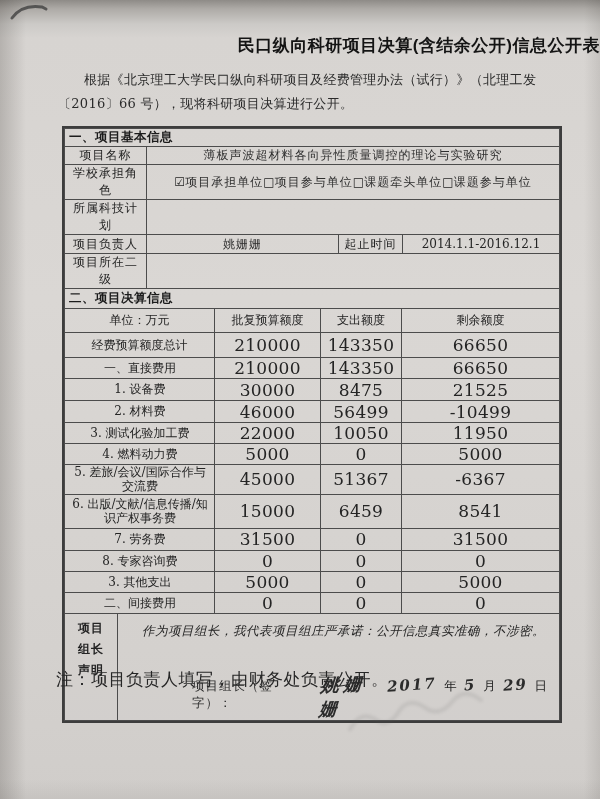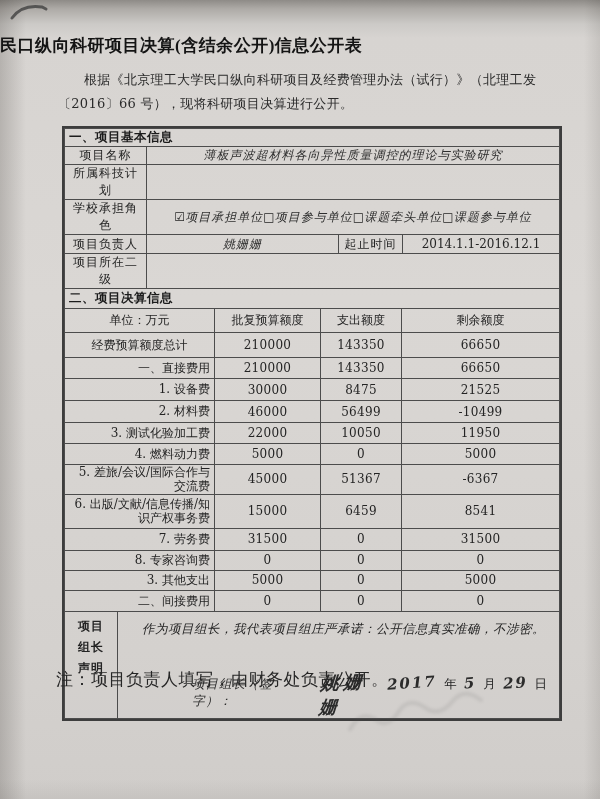--- a/index.html
+++ b/index.html
@@ -11,41 +11,41 @@
   .photo::before{
     content:"";position:absolute;inset:0;pointer-events:none;
     background:
       linear-gradient(90deg,rgba(45,40,35,.20),rgba(45,40,35,0) 26px),
       linear-gradient(270deg,rgba(45,40,35,.10),rgba(45,40,35,0) 16px),
       linear-gradient(0deg,rgba(45,40,35,.06),rgba(45,40,35,0) 20px);
   }
   .corner-curl{position:absolute;top:2px;left:8px;opacity:.75;}
   .paper{position:absolute;inset:0;}
   .title{
-    position:absolute;top:34px;left:0;right:0;margin:0;text-align:left;
+    position:absolute;top:34px;left:0;right:0;margin:0;text-align:right;
     font-size:17px;font-weight:bold;letter-spacing:.5px;color:#141414;
-    font-family:Liberation Serif, serif;
+    font-family:Liberation Sans, sans-serif;
   }
   .intro{
     position:absolute;top:68px;left:58px;width:490px;margin:0;
     font-size:13px;line-height:24px;text-indent:2em;color:#2a2a2a;letter-spacing:.3px;
   }
   .table-wrap{position:absolute;top:126px;left:62px;width:496px;border:2px solid #3d3d3d;background:rgba(255,255,255,.02);}
   table{width:100%;border-collapse:collapse;table-layout:fixed;}
   .t2,.t3{margin-top:-1px;}
   td{border:1px solid #4c4c4c;font-size:12px;color:#242424;padding:0 4px;overflow:hidden;vertical-align:middle;}
   .sechead td{
     font-weight:bold;text-align:left;padding-left:4px;font-size:12.5px;color:#1c1c1c;
     font-family:"DejaVu Sans","Liberation Sans",sans-serif;letter-spacing:.5px;
   }
   .lbl{text-align:center;letter-spacing:1px;}
   .ctr{text-align:center;}
-  .kai{font-style:italic;letter-spacing:1px;color:#2e2e2e;margin-top:22px;}
-  .num{text-align:center;font-size:12px;letter-spacing:.3px;}
-  .nameL{text-align:right;padding-left:5px;line-height:1.2;margin-left:36px;}
+  .kai{letter-spacing:1px;color:#2e2e2e;margin-top:22px;}
+  .num{text-align:center;font-size:17px;letter-spacing:.3px;}
+  .nameL{text-align:center;padding-left:5px;line-height:1.2;margin-left:36px;}
   .uline{display:inline-block;min-width:66px;text-align:center;border-bottom:1px solid #3a3a3a;line-height:15px;margin-right:4px;}
   .opts{text-align:center;letter-spacing:.2px;white-space:nowrap;}
   .rh15{height:15px}.rh18{height:18px}.rh19{height:19px}.rh20{height:20px}
   .rh21{height:21px}.rh22{height:22px}.rh24{height:24px}.rh25{height:25px}.rh27{height:27px}.rh34{height:34px}
   .side{text-align:center;font-size:12px;line-height:21px;padding-top:4px;vertical-align:top;letter-spacing:1px;font-weight:bold;}
   .declcell{vertical-align:top;}
   .stmt{margin:9px 0 0 20px;font-size:12.5px;font-style:italic;letter-spacing:.5px;color:#262626;}
   .signline{display:flex;align-items:baseline;margin:16px 8px 0 70px;font-size:12.5px;}
   .dategrp{margin-left:auto;display:flex;align-items:baseline;gap:7px;font-size:12.5px;}
   .hw{
@@ -81,28 +81,28 @@
           </colgroup>
         <tbody>
             <tr class="sechead rh15">
           <td colspan="4">一、项目基本信息</td>
         </tr>
         <tr class="rh18">
           <td class="lbl">项目名称</td>
           <td colspan="3" class="ctr kai">薄板声波超材料各向异性质量调控的理论与实验研究</td>
         </tr>
         <tr class="rh18">
-          <td class="lbl">所属科技计划</td>
-          <td colspan="3"></td>
-        </tr>
-        <tr class="rh18">
           <td class="lbl">学校承担角色</td>
           <td colspan="3" class="opts">
             <span>☑</span><span class="kai">项目承担单位</span><span>□</span><span class="kai">项目参与单位</span><span>□</span><span class="kai">课题牵头单位</span><span>□</span><span class="kai">课题参与单位</span>
           </td>
+        </tr>
+        <tr class="rh18">
+          <td class="lbl">所属科技计划</td>
+          <td colspan="3"></td>
         </tr>
         <tr class="rh19">
           <td class="lbl">项目负责人</td>
           <td class="ctr kai">姚姗姗</td>
           <td class="lbl">起止时间</td>
           <td class="ctr">2014.1.1-2016.12.1</td>
         </tr>
         <tr class="rh18">
           <td class="lbl">项目所在二级</td>
           <td colspan="3"></td>

